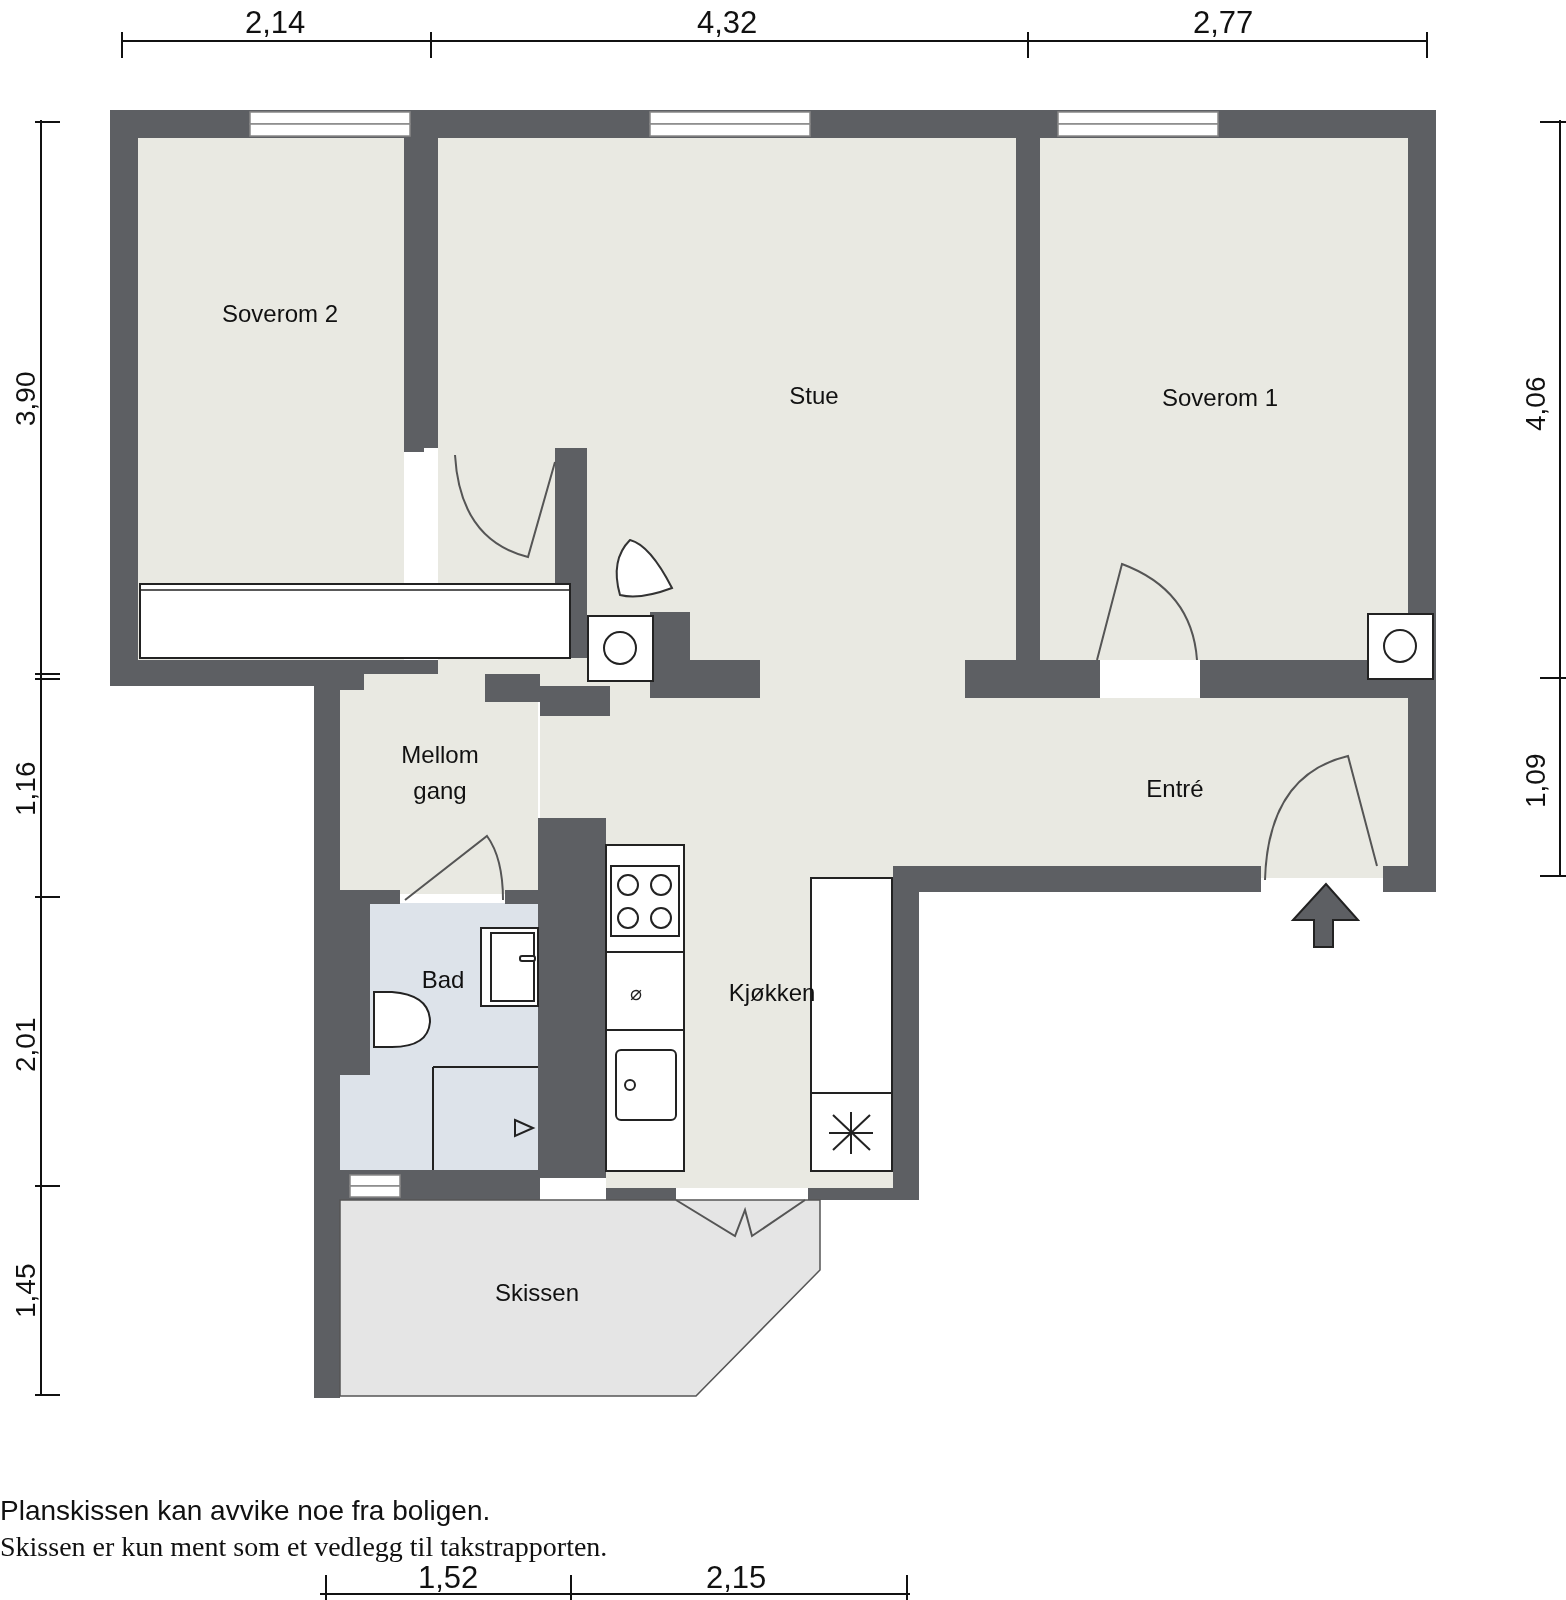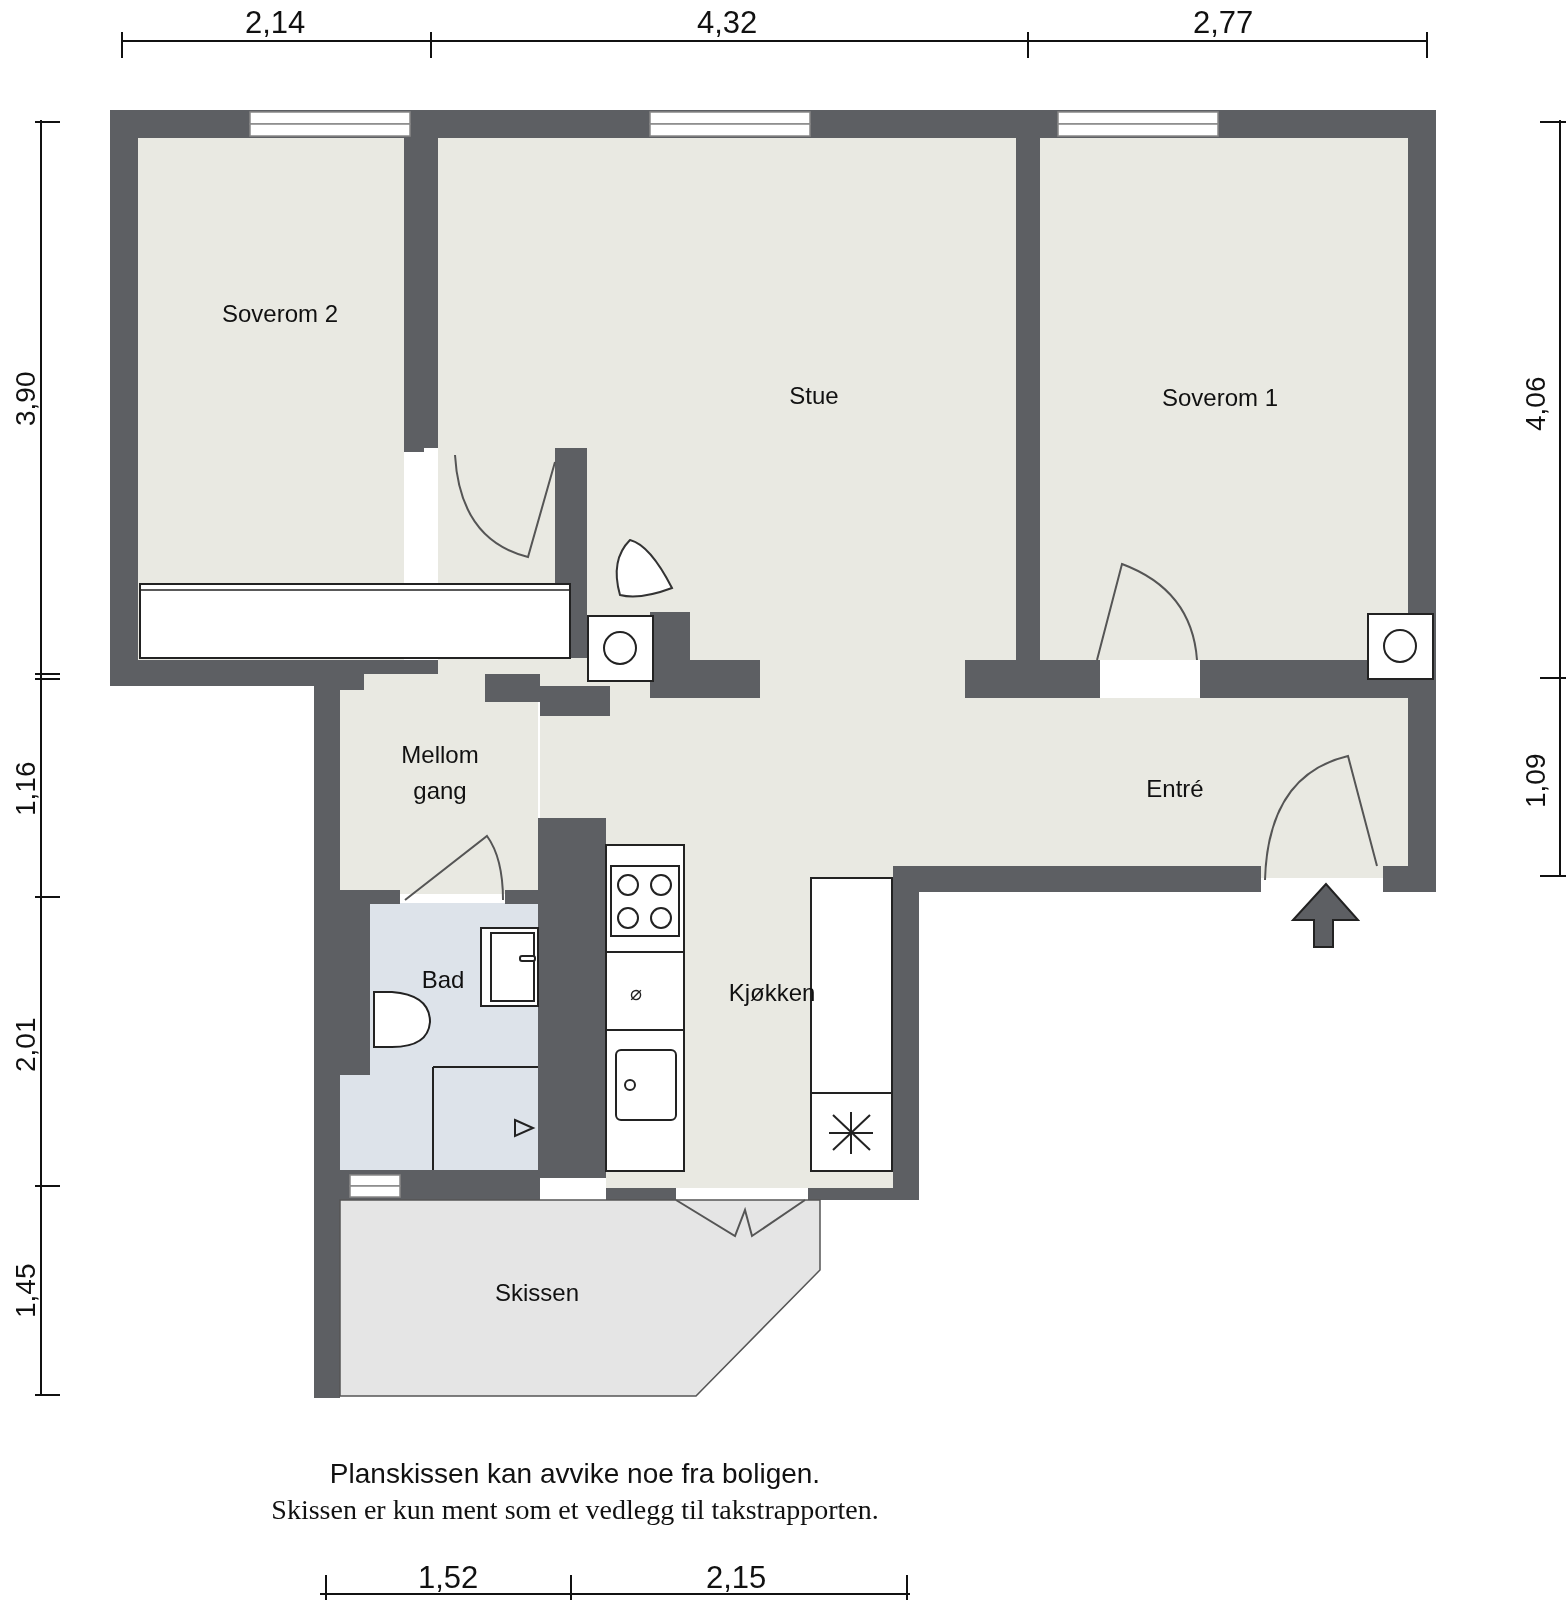--- a/index.html
+++ b/index.html
@@ -1,21 +1,21 @@
 <!DOCTYPE html>
 <html><head>
 <meta charset="utf-8">
 <style>
   html, body { margin:0; padding:0; background:#ffffff; }
   body { width:1566px; height:1600px; position:relative; overflow:hidden; font-family:"Liberation Sans", sans-serif; }
   svg { position:absolute; left:0; top:0; }
   .lbl { position:absolute; font-size:24px; color:#111; text-align:center; line-height:36px; white-space:nowrap; }
   .dim { position:absolute; font-size:31px; color:#111; white-space:nowrap; font-family:"Liberation Sans", sans-serif; }
   .dimv { position:absolute; font-size:28px; color:#111; white-space:nowrap; transform:rotate(-90deg); transform-origin:center; }
-  .note { position:absolute; left:0; width:1150px; text-align:center; font-size:28px; color:#111; line-height:36px; }
+  .note { position:absolute; left:0; width:1150px; text-align:left; font-size:28px; color:#111; line-height:36px;margin-top:37px; }
 </style>
 </head>
 <body>
 
 <svg width="1566" height="1600" viewBox="0 0 1566 1600">
 
   <g stroke="#111" stroke-width="2" fill="none">
     <line x1="122" y1="41" x2="1427" y2="41"></line>
     <line x1="122" y1="32" x2="122" y2="58"></line>
     <line x1="431" y1="32" x2="431" y2="58"></line>

